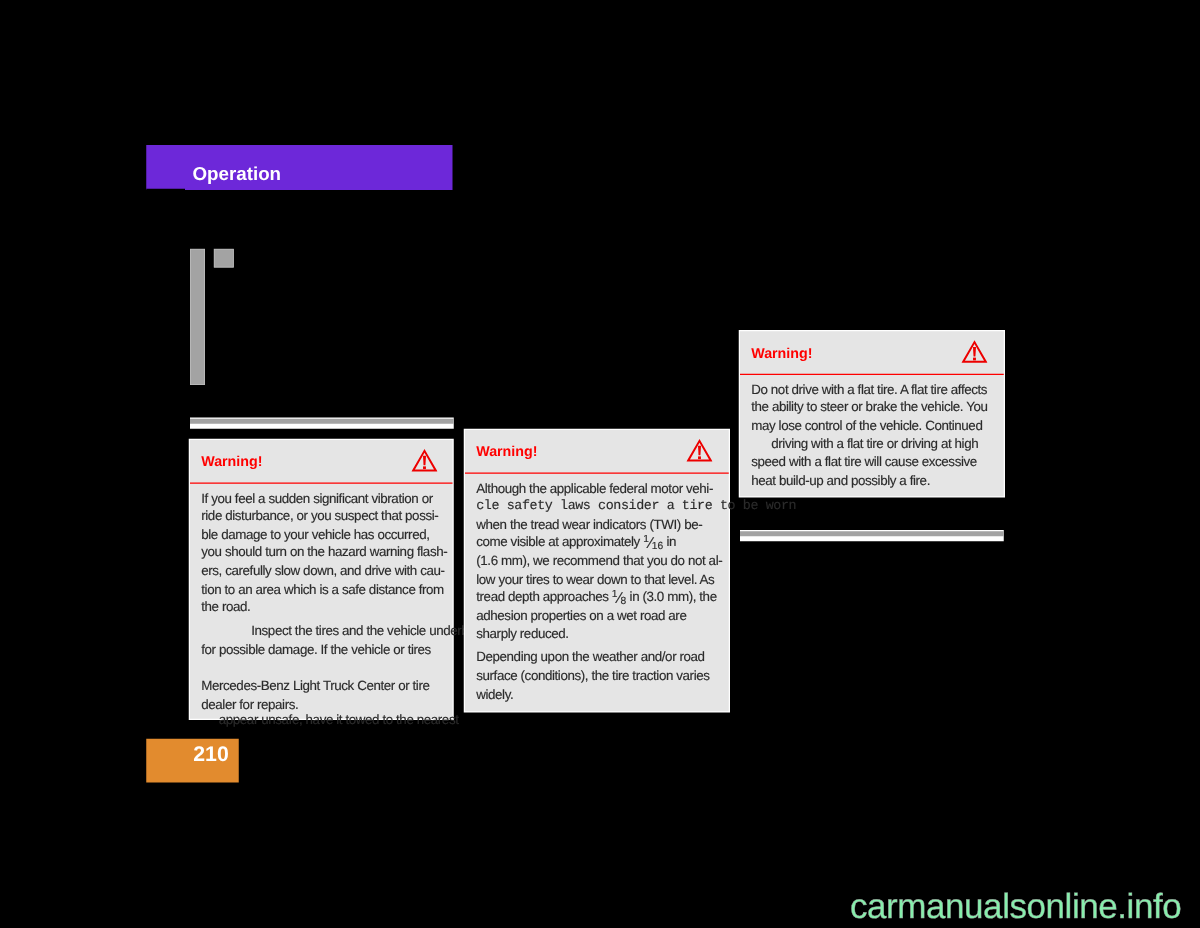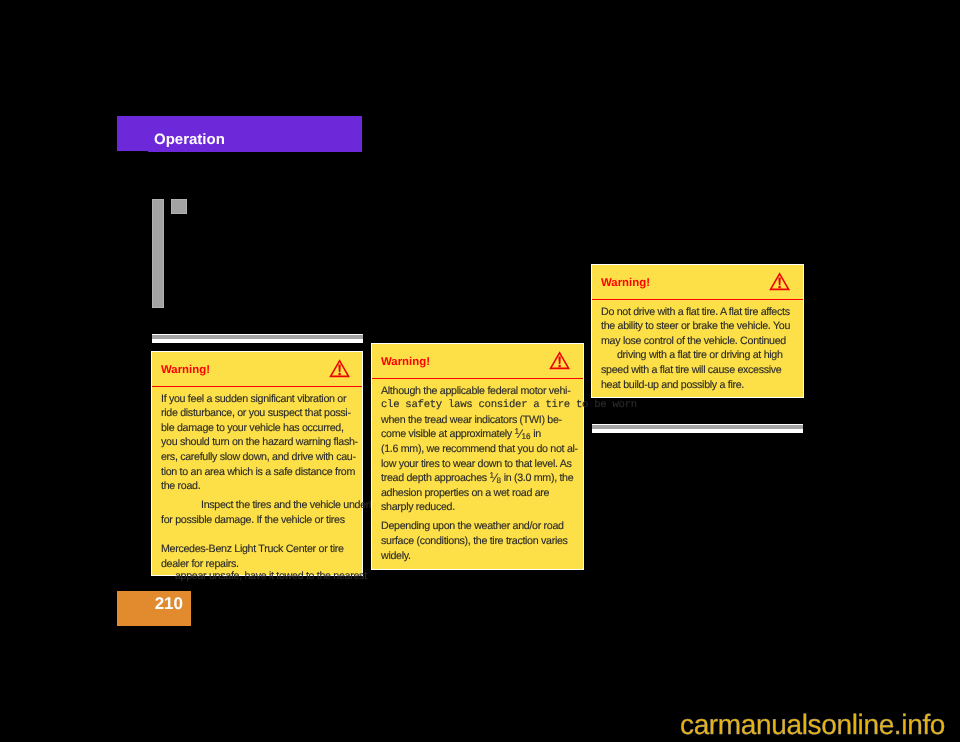--- a/index.html
+++ b/index.html
@@ -7,31 +7,31 @@
        font-family:"Liberation Sans",sans-serif;-webkit-font-smoothing:antialiased;text-rendering:geometricPrecision;font-kerning:normal;}
   .page{position:absolute;left:0;top:0;width:960px;height:742px;opacity:0.9999;}
   .chapter-header{position:absolute;left:117px;top:116px;width:245px;height:36px;background:#6d28d9;}
   .chapter-tab{position:absolute;left:0;top:35px;width:31px;height:1px;background:#000;}
   .chapter-title{position:absolute;left:37px;top:15px;color:#ffffff;font-weight:bold;font-size:15px;}
   .page-num-box{position:absolute;left:117px;top:591px;width:74px;height:35px;background:#E28B2E;}
   .page-num{position:absolute;left:0;top:3px;width:66px;text-align:right;color:#ffffff;font-weight:bold;font-size:17px;}
   .ph{position:absolute;background:#A3A3A3;box-shadow:inset 0 0 0 0.6px #bfbfbf;}
   .ph-cap{position:absolute;background:#ffffff;}
   .ph-cap i{position:absolute;left:0;top:1px;width:100%;height:4.2px;background:#A3A3A3;display:block;}
-  .wbox{position:absolute;background:#fde047;box-shadow:0 0 0 1px #ffffff;}
+  .wbox{position:absolute;background:#e5e5e5;box-shadow:0 0 0 1px #ffffff;}
   .whead{position:relative;border-bottom:1.3px solid #FF0000;}
   .wtitle{position:absolute;color:#FF0000;font-weight:bold;font-size:11.4px;}
   .wtri{position:absolute;}
   .wtextblock{position:absolute;left:0;top:34px;width:100%;height:calc(100% - 26px);}
   .wline{position:absolute;font-size:10.7px;color:#2b2b2b;white-space:pre;line-height:13px;letter-spacing:-0.030em;-webkit-text-stroke:0.12px #2b2b2b;}
   .wline .frac{white-space:nowrap;}
   .wline .frac sup{font-size:8.2px;vertical-align:3.1px;line-height:0;letter-spacing:0;}
   .wline .frac .slash{font-size:12.4px;line-height:0;vertical-align:-0.7px;display:inline-block;margin:0 0.15px 0 0.5px;}
   .wline .frac sub{font-size:8.2px;vertical-align:-2.3px;line-height:0;letter-spacing:0;}
-  .watermark{position:absolute;color:#eab308;font-size:28px;letter-spacing:-0.35px;-webkit-text-stroke:0.35px #9c9c9c;}
+  .watermark{position:absolute;color:#86efac;font-size:28px;letter-spacing:-0.35px;-webkit-text-stroke:0.35px #9c9c9c;}
 </style>
 </head>
 <body>
 
 <div class="page">
 
   <div class="chapter-header">
     <span class="chapter-tab"></span>
     <span class="chapter-title">Operation</span>
   </div>

